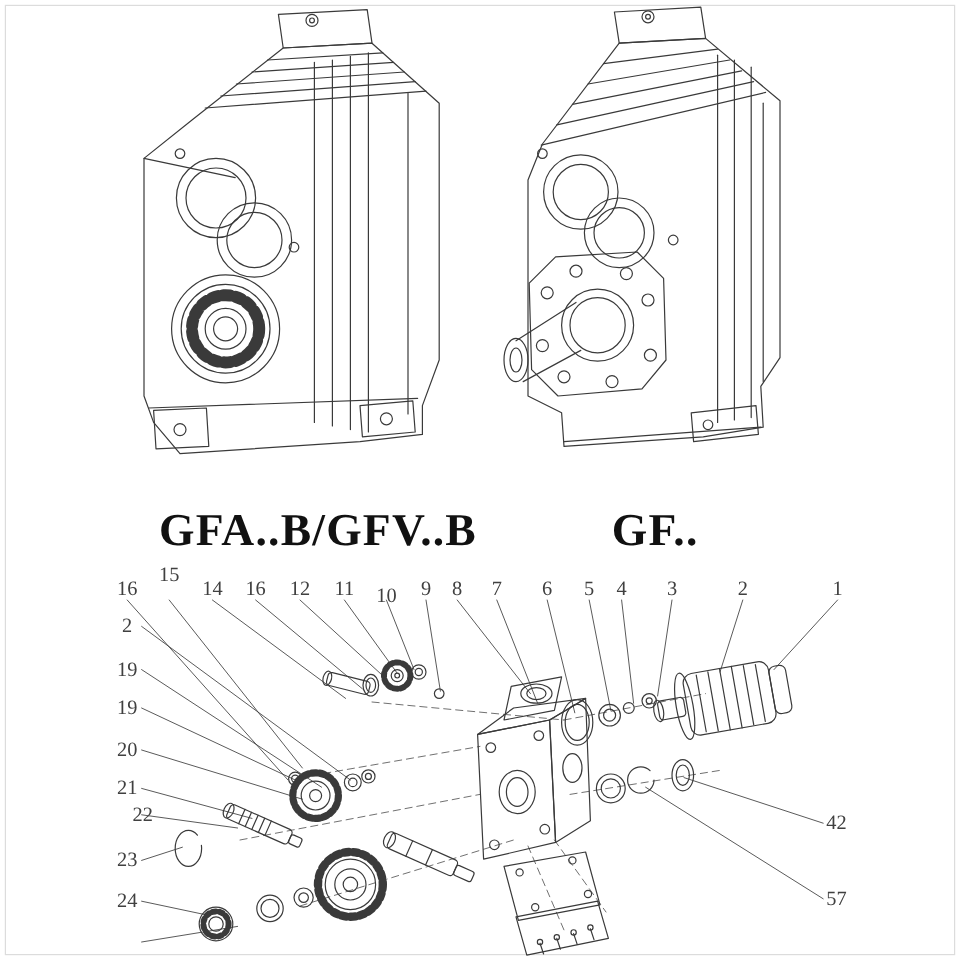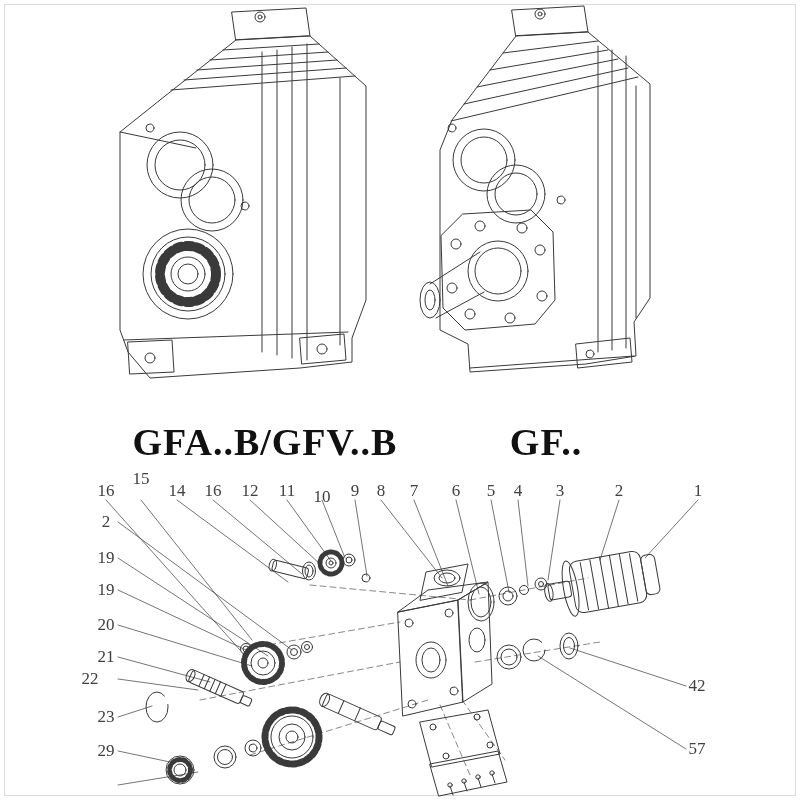--- a/index.html
+++ b/index.html
@@ -311,19 +311,19 @@
 <div class="num" style="left:518px;top:491px;">4</div>
 <div class="num" style="left:560px;top:491px;">3</div>
 <div class="num" style="left:619px;top:491px;">2</div>
 <div class="num" style="left:698px;top:491px;">1</div>
 
 <div class="num" style="left:106px;top:522px;">2</div>
 <div class="num" style="left:106px;top:558px;">19</div>
 <div class="num" style="left:106px;top:590px;">19</div>
 <div class="num" style="left:106px;top:625px;text-align:right;">20</div>
 <div class="num" style="left:106px;top:657px;">21</div>
-<div class="num" style="left:90px;top:679px;text-align:center;">22</div>
+<div class="num" style="left:119px;top:679px;text-align:center;">22</div>
 <div class="num" style="left:106px;top:717px;">23</div>
-<div class="num" style="left:106px;top:751px;">29</div>
+<div class="num" style="left:106px;top:751px;">24</div>
 <div class="num" style="left:106px;top:785px;margin-top:24px;">25</div>
 
 <div class="num" style="left:697px;top:686px;">42</div>
 <div class="num" style="left:697px;top:749px;">57</div>
 
 </body></html>

